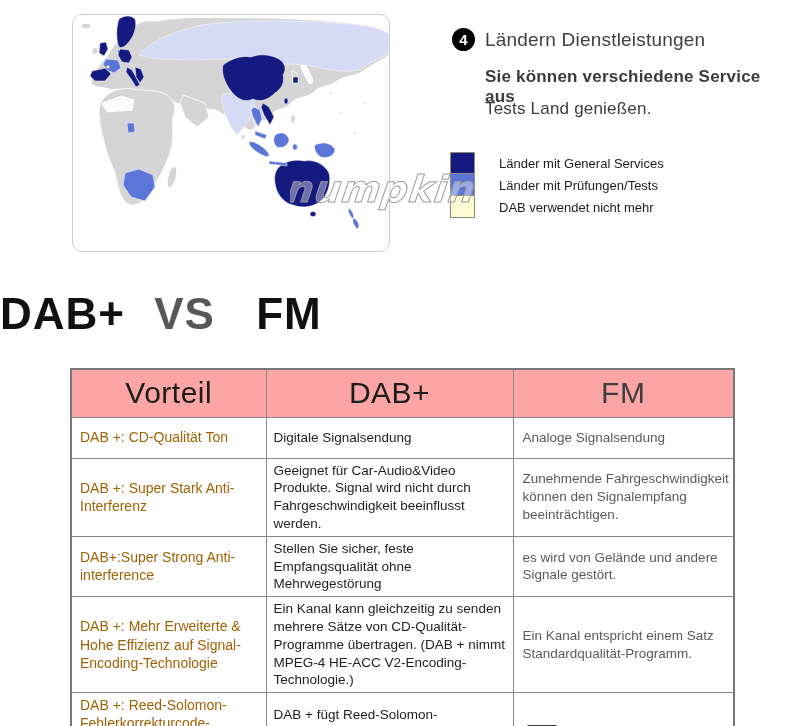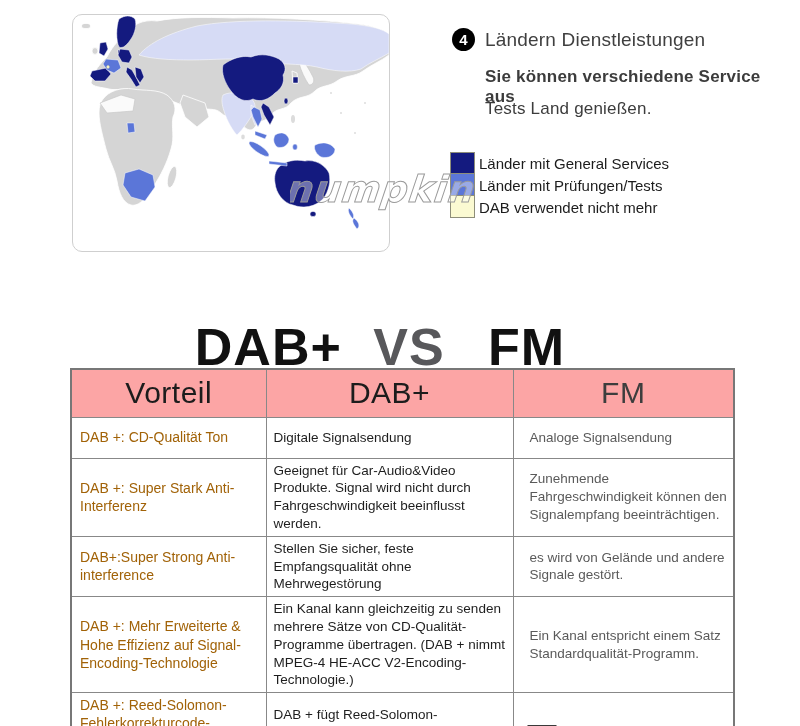--- a/index.html
+++ b/index.html
@@ -27,45 +27,45 @@
   .info-title { margin-left:10px; font-size:19px; color:#404040; letter-spacing:0.2px; }
   .info-line { position:absolute; left:33px; font-size:17px; color:#3c3c3c; letter-spacing:0.2px; }
   .info-line.l1 { top:47px;font-weight:bold; }
   .info-line.l2 { top:79px; }
 
   
   .legend { position:absolute; left:450px; top:152px; }
   .legend-row { display:flex; align-items:center; height:22px; }
   .swatch { width:25px; height:22px; border:1px solid #8e8e7a; flex:0 0 auto; }
   .legend-row + .legend-row .swatch { border-top:none; }
-  .legend-label { margin-left:4px; font-size:15px; color:#1c1c1c; white-space:nowrap; }
+  .legend-label { margin-left:24px; font-size:13px; color:#1c1c1c; white-space:nowrap; }
 
   
   .watermark { position:absolute; left:290px; top:158px; width:200px; height:62px;
     z-index:5; pointer-events:none; }
   .watermark text { font-family:"DejaVu Sans", sans-serif; font-size:37px; font-weight:bold;
     font-style:italic; letter-spacing:1px; fill:rgba(255,255,255,0.38);
     stroke:#9a9a9a; stroke-width:1px; }
 
   
-  .vs-title { position:absolute; left:0; top:317px; width:760px; text-align:center;
-    font-size:52px; font-weight:bold; letter-spacing:1px; color:#111; white-space:nowrap; }
+  .vs-title { position:absolute; left:0; top:289px; width:760px; text-align:left;
+    font-size:44px; font-weight:bold; letter-spacing:1px; color:#111; white-space:nowrap; }
   .vs-title .t-vs { color:#58585b; margin-left:16px; margin-right:28px; }
 
   
   table.cmp { position:absolute; left:70px; top:368px; width:663px;
     border-collapse:collapse; table-layout:fixed; background:#fff;
     border:2px solid #777; }
   table.cmp th, table.cmp td { border:1px solid #888; vertical-align:middle; }
   table.cmp thead th { height:48px; background:#fca5a5; font-weight:400;
     font-size:30px; color:#1c1c1c; letter-spacing:0.5px; text-align:center; }
   table.cmp thead th.h-fm { color:#3d3d3d; }
   td.c-adv { font-size:14px; color:#a16207; padding:3px 4px 3px 8px; line-height:1.3; }
   td.c-dab { font-size:13.5px; color:#1e1e1e; padding:3px 2px 3px 7px; line-height:1.32;margin-left:40px; }
-  td.c-fm  { font-size:13.5px; color:#5a5a5a; padding:3px 4px 3px 16px; line-height:1.32; }
+  td.c-fm  { font-size:13.5px; color:#5a5a5a; padding:3px 4px 3px 9px; line-height:1.32; }
   tr.r1 td { height:41px; } tr.r2 td { height:54px; } tr.r3 td { height:43px; }
   tr.r4 td { height:72px; } tr.r5 td { height:42px; }
   td.dash { color:#3a3a3a; font-size:15px; letter-spacing:-1px; padding-left:14px; }
 </style>
 </head>
 <body>
 
 <div class="page">
 
   <div class="map-panel">

